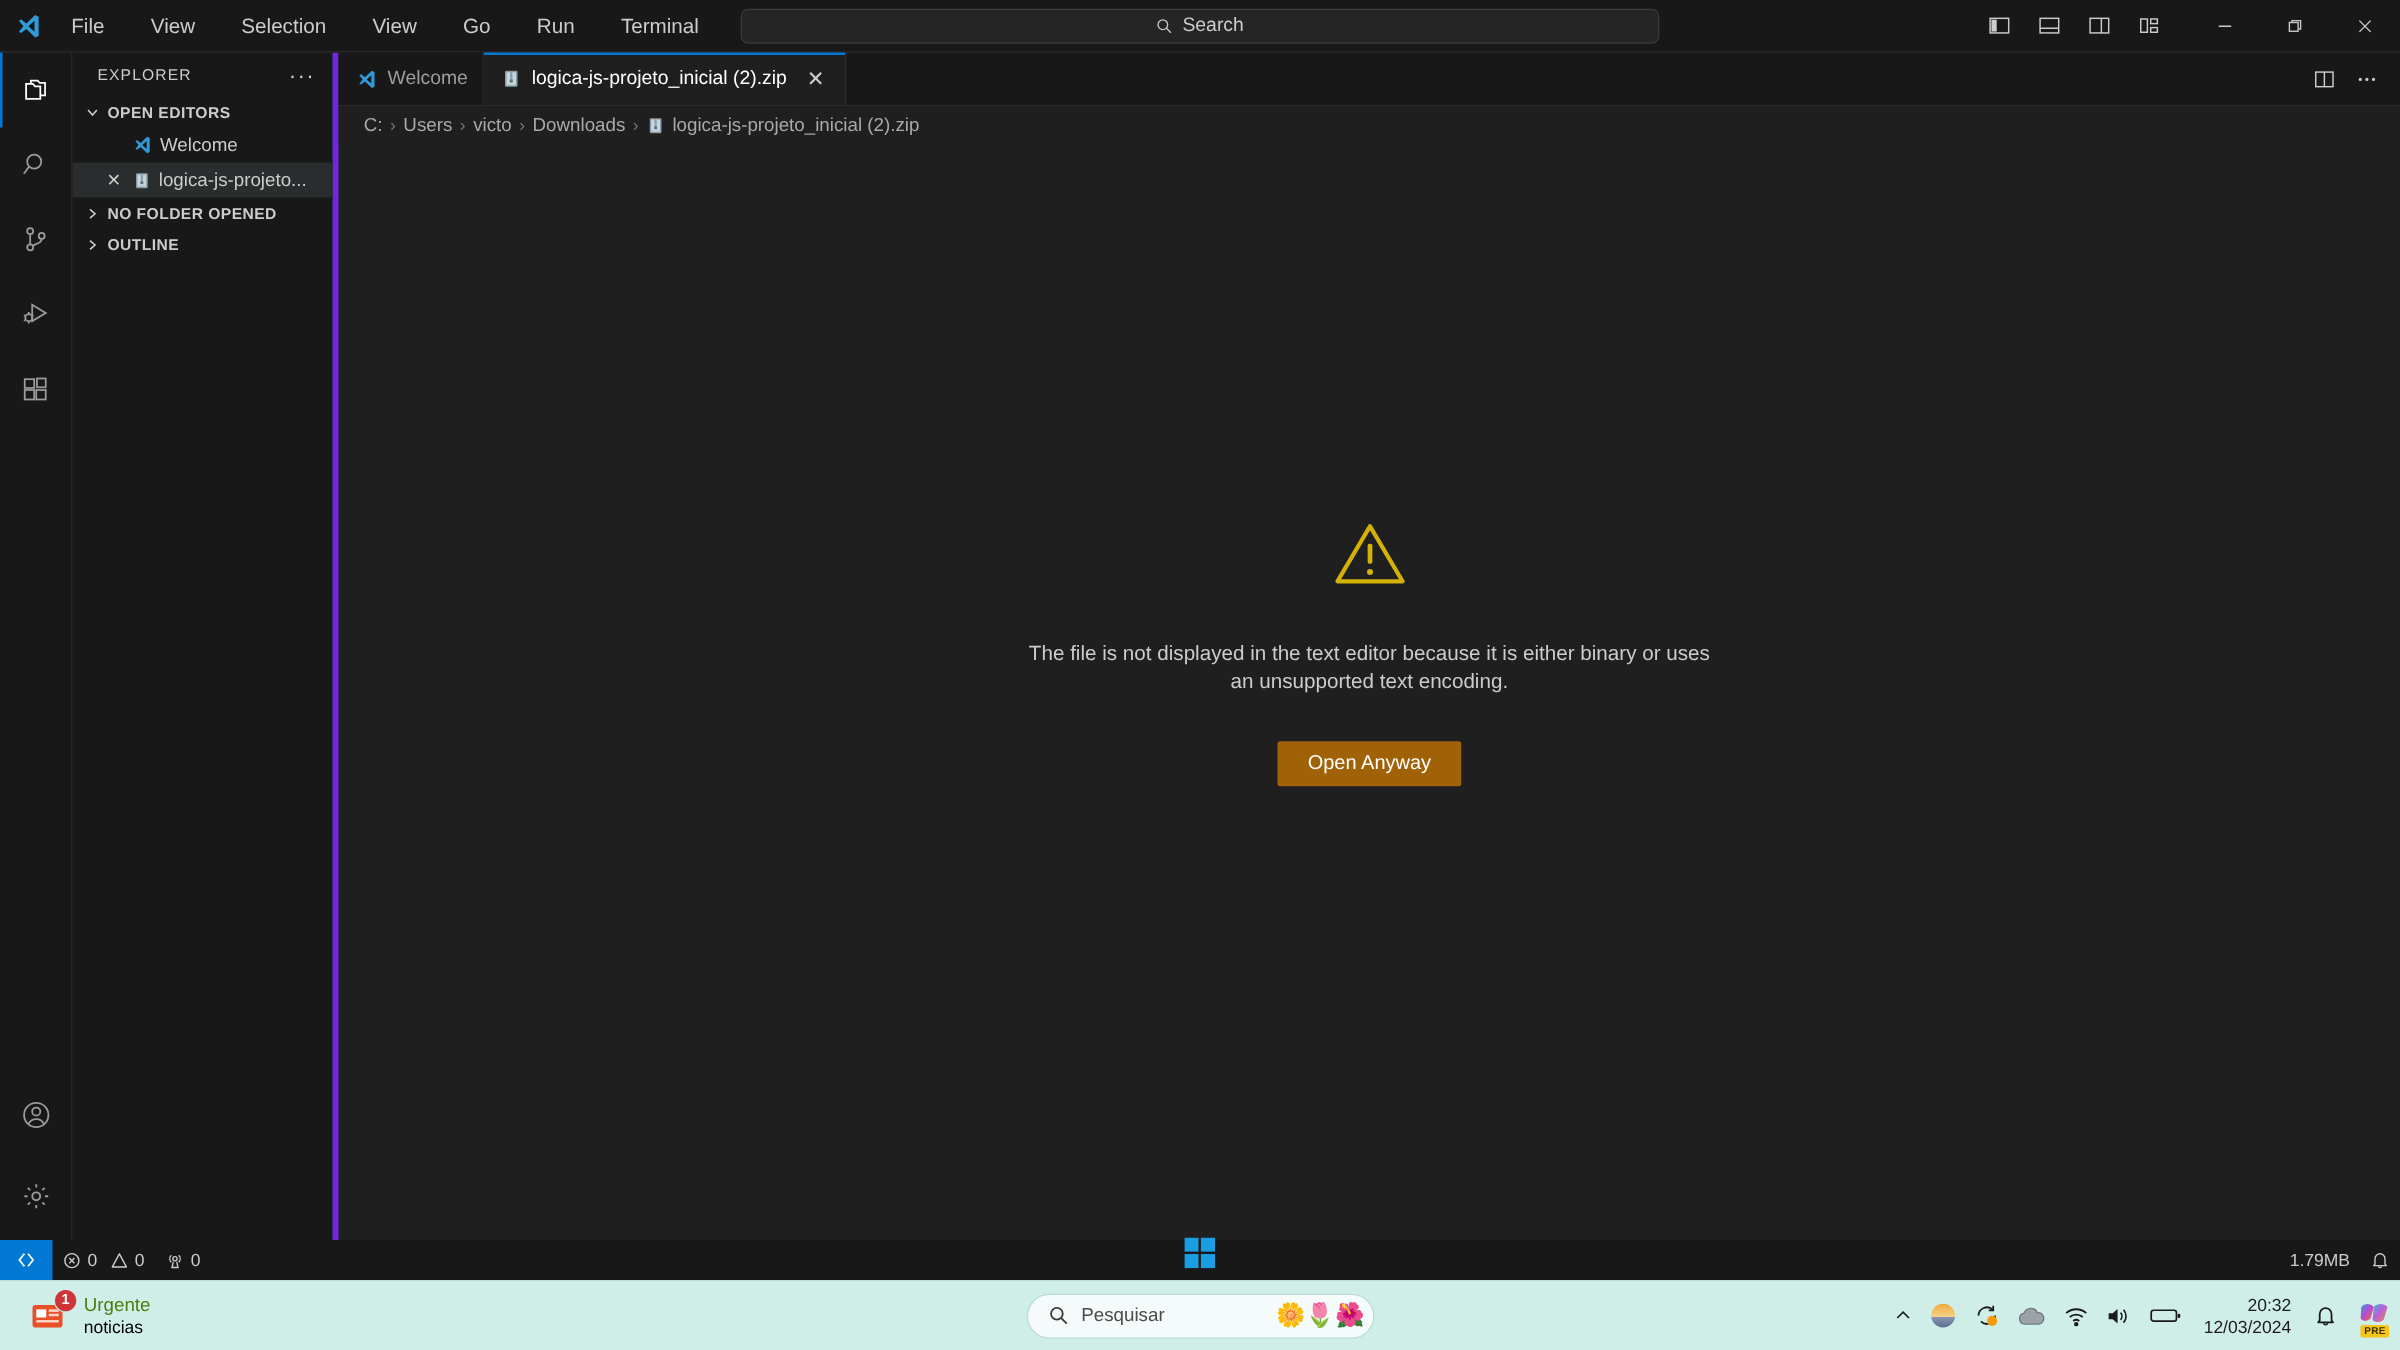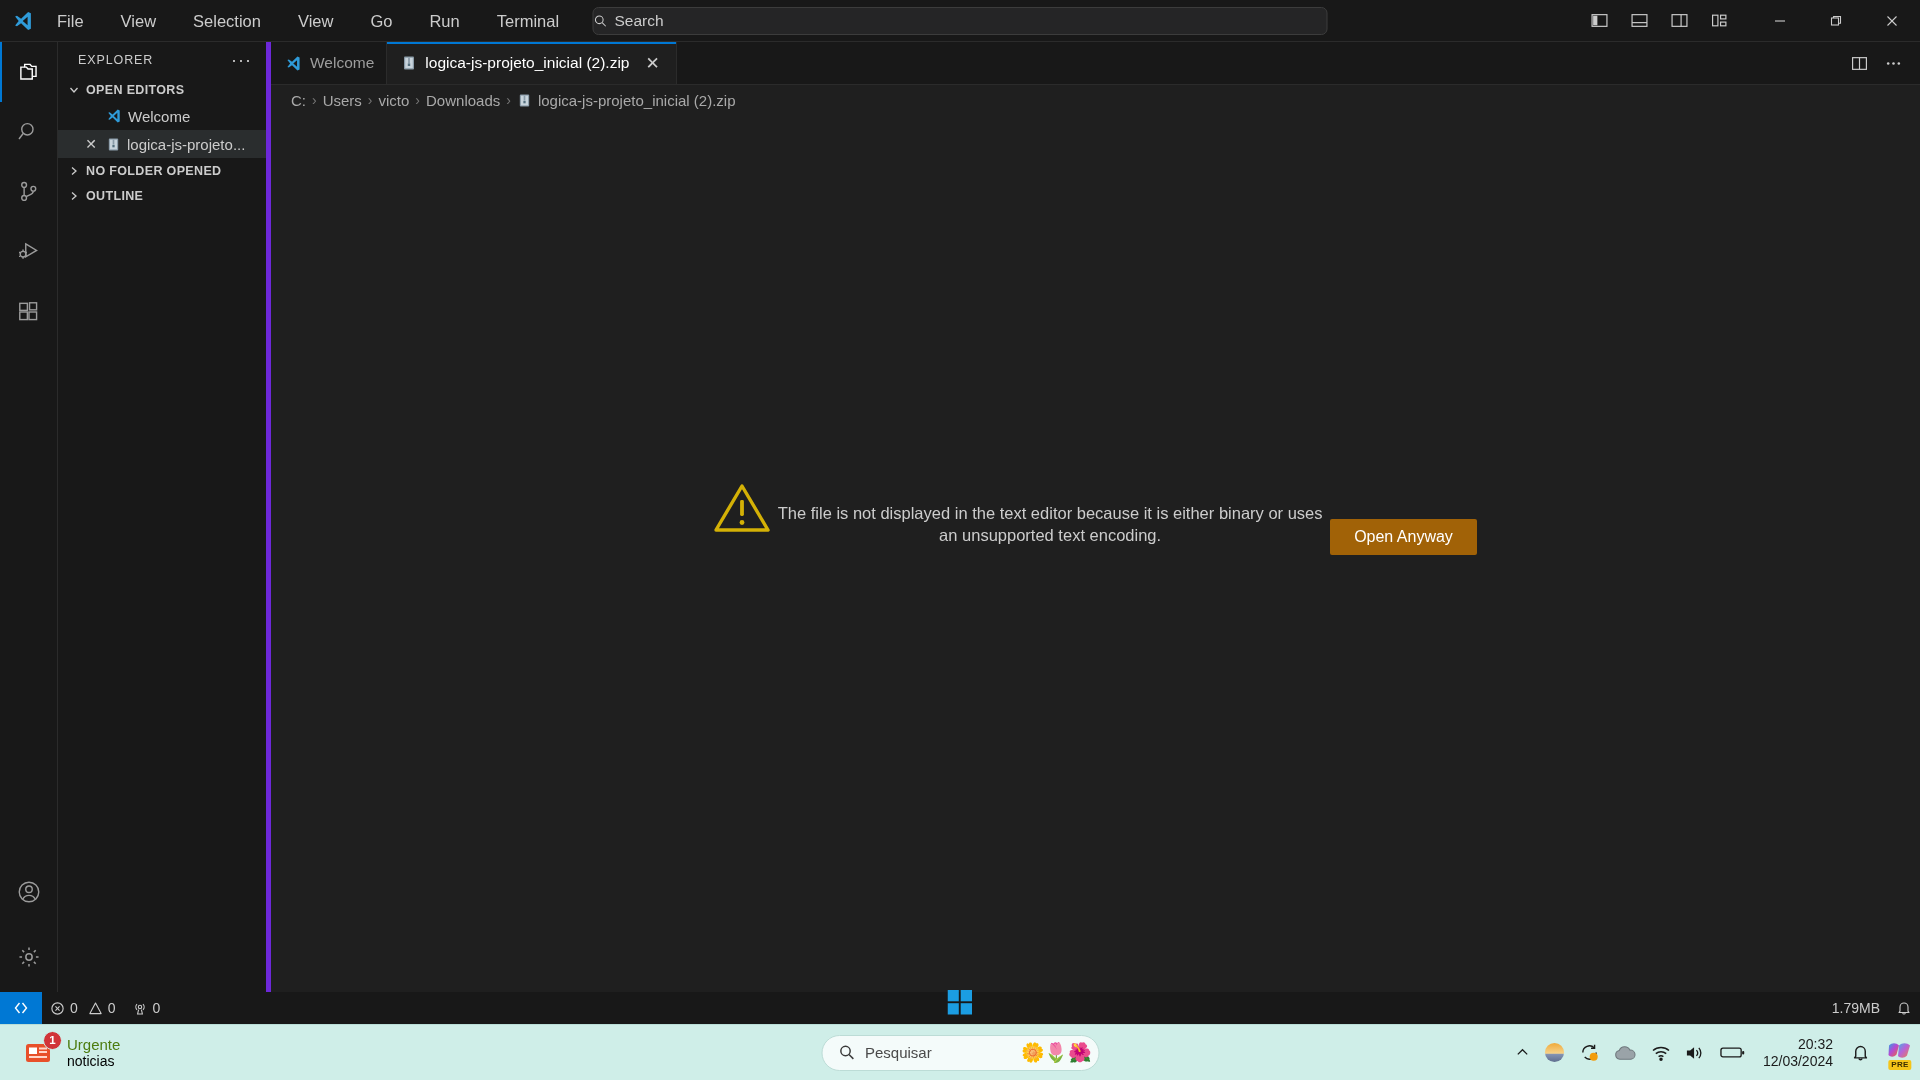--- a/index.html
+++ b/index.html
@@ -23,21 +23,21 @@
   .menu-item {
     font-size:16.5px; color:#cccccc; padding:4px 11px; border-radius:4px;
     line-height:20px; white-space:nowrap;
   }
   .nav-arrows { display:flex; align-items:center; gap:14px; margin-left:88px; }
   .nav-arrow { font-size:21px; color:#a8a8a8; line-height:1; }
   .nav-arrow.dim { color:#6e6e6e; }
   .searchbar {
     position:absolute; left:50%; transform:translateX(-50%);
     width:735px; height:28px; background:#252526; border:1px solid #3c3c3c;
-    border-radius:6px; display:flex; align-items:center; gap:7px;
+    border-radius:6px; display:flex; align-items:center; justify-content:center; gap:7px;
   }
   .searchbar .stext { font-size:15.5px; color:#cccccc; }
   .tb-right { margin-left:auto; display:flex; align-items:center; height:100%; }
   .layout-icons { display:flex; align-items:center; gap:10px; padding-right:18px; }
   .layout-btn { width:30px; height:30px; display:flex; align-items:center; justify-content:center; border-radius:4px; }
   .wincontrols { display:flex; height:100%; }
   .wc { width:56px; height:100%; display:flex; align-items:center; justify-content:center; }
 
   
   .middle { flex:1; display:flex; min-height:0; }
@@ -91,21 +91,21 @@
                font-size:17px; color:#cccccc; border-radius:4px; margin-left:4px; }
   .tabs-right { margin-left:auto; display:flex; align-items:center; gap:4px; padding-right:12px; }
   .ta-btn { width:30px; height:30px; display:flex; align-items:center; justify-content:center; border-radius:4px; }
 
   .breadcrumbs { height:30px; display:flex; align-items:center; padding-left:20px; gap:6px;
                  font-size:15px; color:#a9a9a9; background:#1f1f1f; }
   .bc-item { color:#a9a9a9; display:flex; align-items:center; gap:6px; }
   .bc-sep { color:#767676; font-size:14px; }
 
   .editor-body { flex:1; display:flex; align-items:center; justify-content:center; position:relative; }
-  .bin-msg { margin-top:-60px; display:flex; align-items:center; }
+  .bin-msg { margin-top:-60px; display:flex; flex-direction:column; align-items:center;gap:11px; }
   .warn-icon { margin-bottom:28px; }
   .bin-text { font-size:16.5px; color:#cccccc; text-align:center; line-height:22px; max-width:560px; }
   .open-anyway {
     margin-top:26px; background:#a16207; color:#ffffff; border:none; font-size:16px;
     padding:9px 24px; border-radius:2px; font-family:inherit;
   }
 
   
   .statusbar { height:32px; min-height:32px; background:#181818; display:flex; align-items:center;
                font-size:14px; color:#cccccc; }

